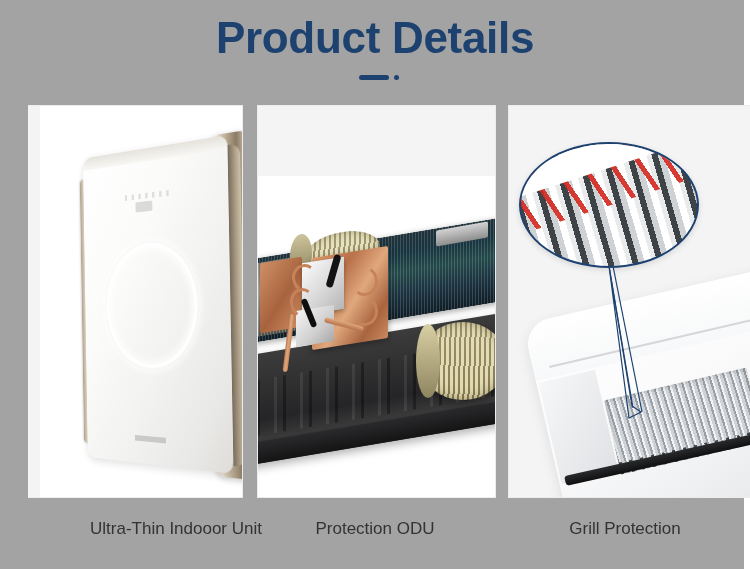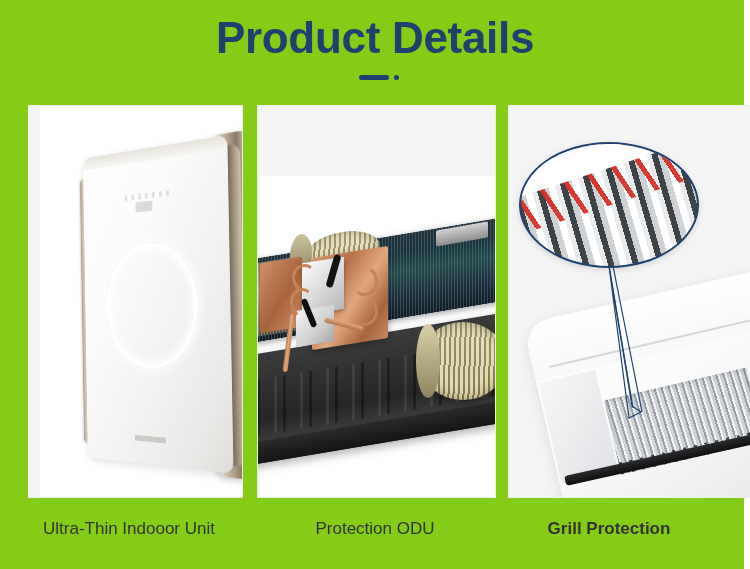--- a/index.html
+++ b/index.html
@@ -9,21 +9,21 @@
     height: 569px;
     overflow: hidden;
     background: #ffffff;
     font-family: "Liberation Sans", sans-serif;
   }
 
   .page {
     position: relative;
     width: 744px;
     height: 569px;
-    background: #84cc16;
+    background: #a3a3a3;
   }
 
   
   .header {
     position: absolute;
     top: 0; left: 0;
     width: 750px;
     height: 100px;
     text-align: center;
   }
@@ -480,23 +480,23 @@
   }
   .caption {
     position: absolute;
     top: 12px;
     font-size: 17px;
     color: #333333;
     line-height: 24px;
     text-align: center;
     white-space: nowrap;
   }
-  .cap-1 { left: 4px;   width: 250px; }
+  .cap-1 { left: 12px;   width: 250px; text-align: right; }
   .cap-2 { left: 252px; width: 246px; }
-  .cap-3 { left: 484px; width: 250px; font-weight: bold; }
+  .cap-3 { left: 500px; width: 250px; }
 </style>
 </head>
 <body>
 
 <div class="page">
 
   <div class="header">
     <div class="page-title">Product Details</div>
     <div class="title-deco">
       <div class="deco-bar"></div>

